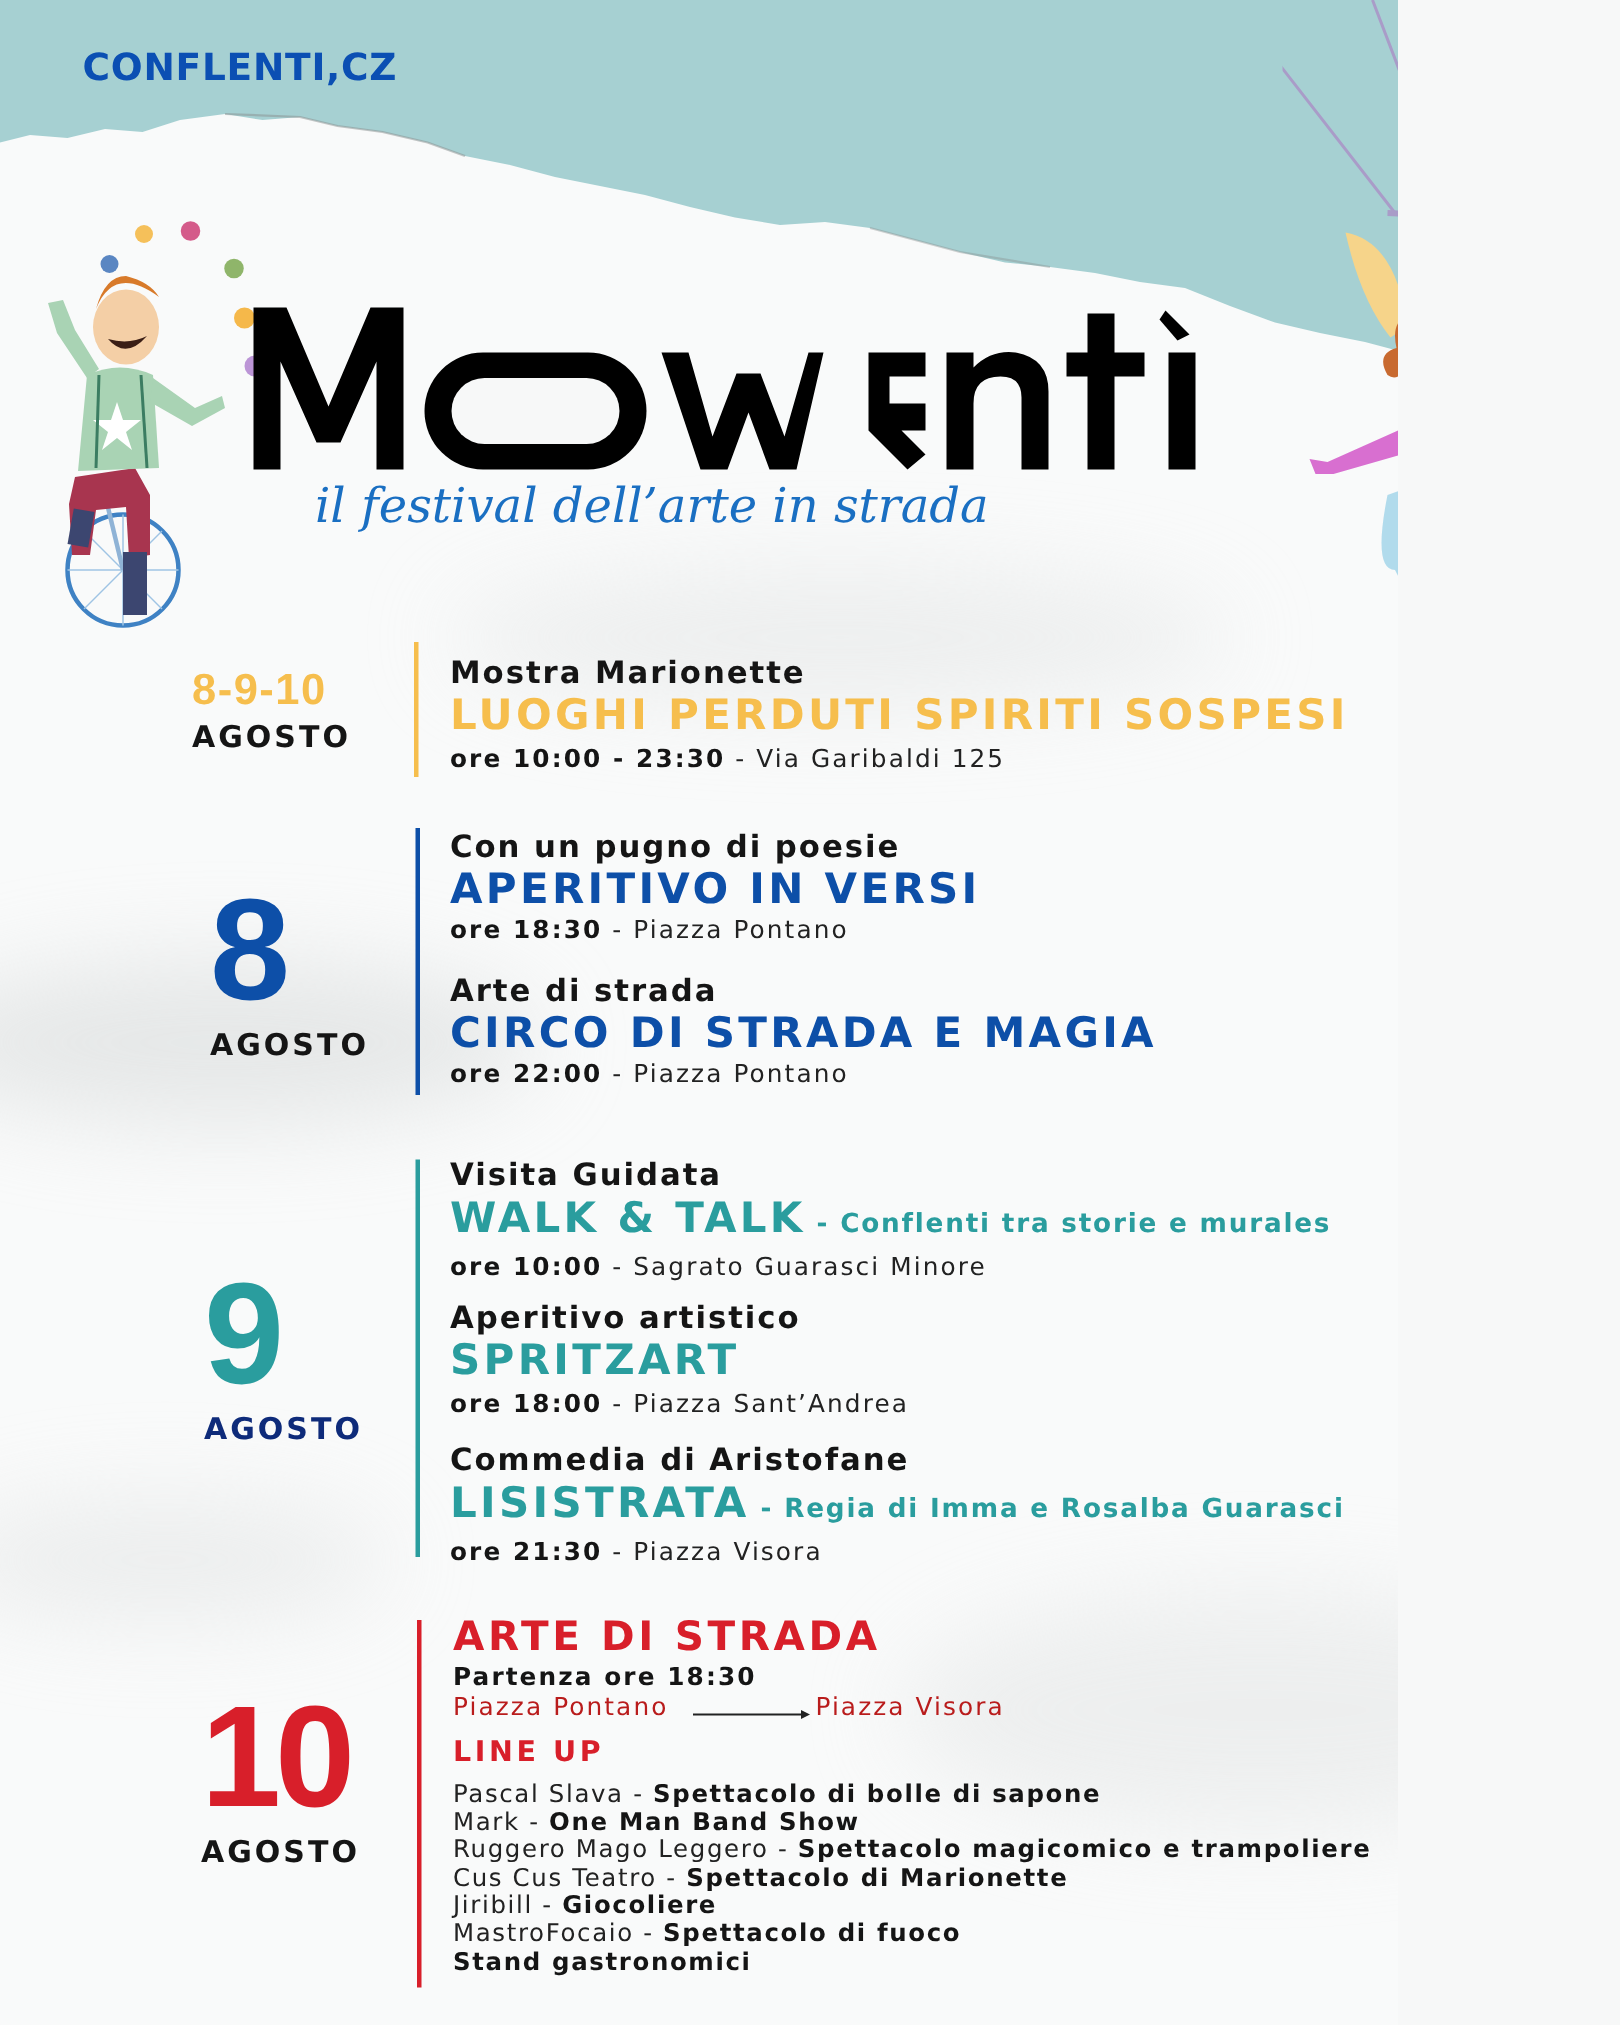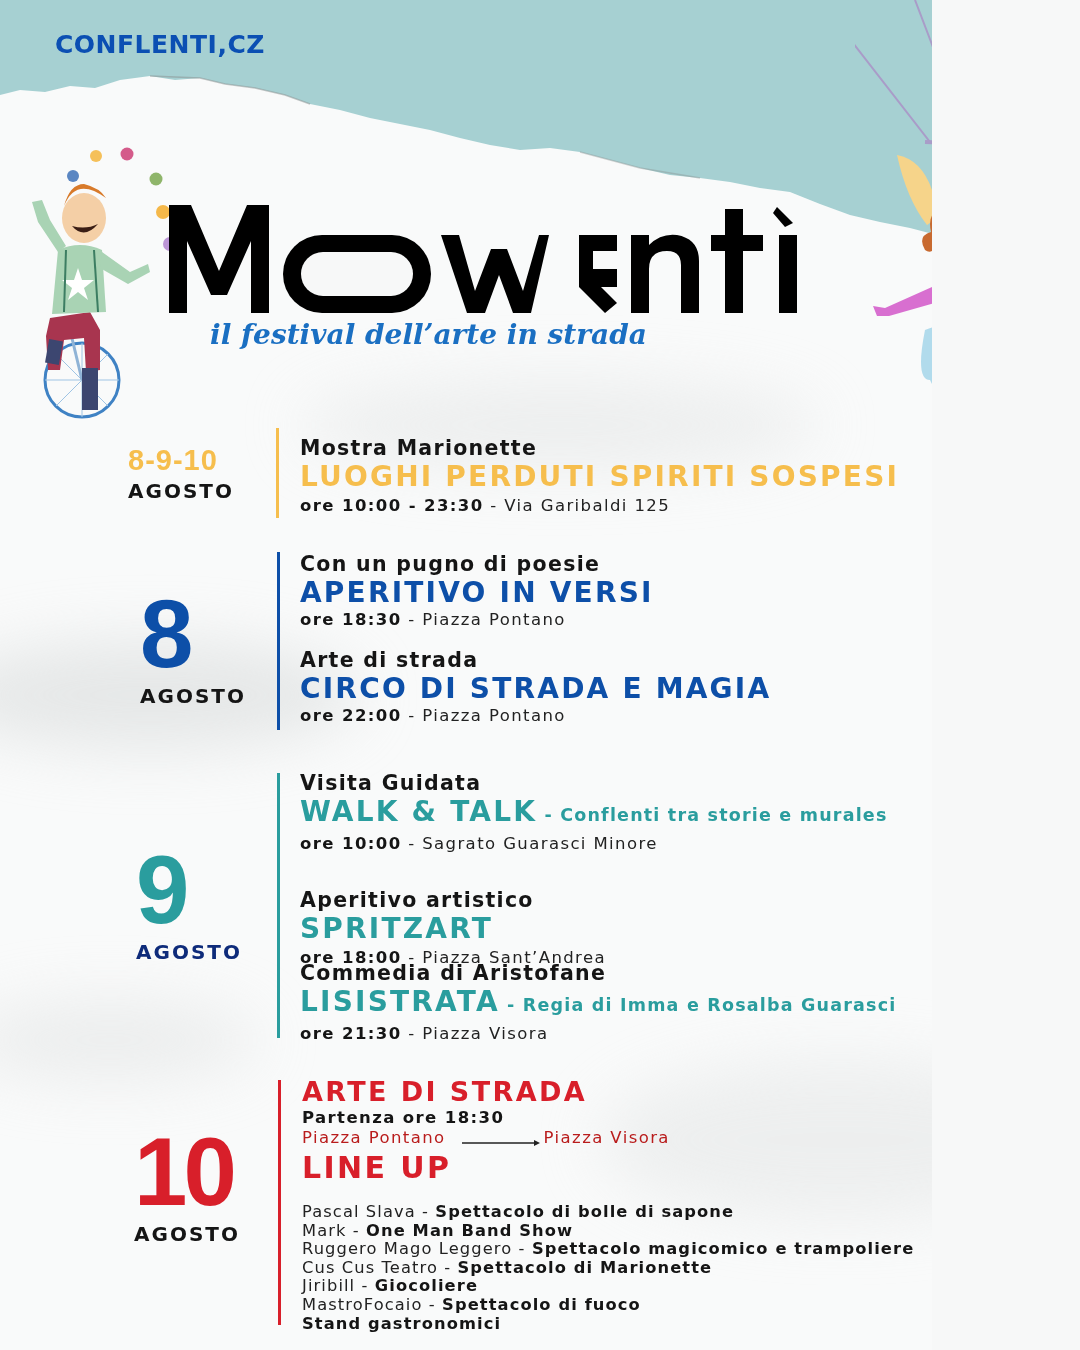--- a/index.html
+++ b/index.html
@@ -18,22 +18,22 @@
           font-size: 25px; color: #0b4fb3; letter-spacing: .5px; }
 
   .edition { position: absolute; left: 938px; top: 38px; height: 82px; width: 125px; }
   .edition .ed-label { position: absolute; left: 0; top: 80px; transform: rotate(-90deg); transform-origin: 0 0;
         font-family: "Liberation Sans", sans-serif; font-weight: bold; font-size: 17px; color: #1670c2; letter-spacing: .2px; width: 80px; }
   .edition .ed-num { position: absolute; left: 19px; top: -13px; font-family: "Liberation Sans", sans-serif; font-weight: bold;
         font-size: 96px; line-height: 96px; color: #1670c2; letter-spacing: -4px; transform: scaleX(0.98); }
 
   .title { position: absolute; left: 165px; top: 195px; width: 710px; height: 125px; }
   .title svg { width: 100%; height: 100%; }
-  .subtitle { position: absolute; left: 210px; top: 318px; font-family: "DejaVu Serif", serif; font-style: italic; font-weight: bold;
-       font-size: 28px; color: #1a6fc2; letter-spacing: 0px; white-space: nowrap; }
+  .subtitle { position: absolute; left: 210px; top: 318px; font-family: "DejaVu Serif", serif; font-style: italic; font-weight: normal;
+       font-size: 32px; color: #1a6fc2; letter-spacing: 0px; white-space: nowrap; }
 
   .juggler { position: absolute; left: 20px; top: 140px; width: 150px; height: 285px; }
   .acrobat { position: absolute; left: 855px; top: 0; width: 225px; height: 470px; }
   .logo { position: absolute; left: 972px; top: 1258px; width: 80px; height: 70px; }
 
   .section { position: absolute; left: 0; width: 1080px; }
   .date { position: absolute; font-family: "Liberation Sans", sans-serif; font-weight: bold; }
   .date .day { display: block; line-height: 1; }
   .date .month { display: block; font-family: "DejaVu Sans", sans-serif; font-weight: bold; font-size: 20px; letter-spacing: 2px; }
   .vline { position: absolute; width: 3px; }
@@ -203,21 +203,21 @@
     <div class="vline" style="left:277px;top:773px;height:265px;background:#2a9d9e;"></div>
     <div class="ev" style="top:771px;">
       <div class="cat">Visita Guidata</div>
       <div class="name c-teal">
         <span>WALK &amp; TALK</span><span class="extra"> - Conflenti tra storie e murales</span>
       </div>
       <div class="info" style="margin-top:2px;">
         <b>ore 10:00</b><span> - Sagrato Guarasci Minore</span>
       </div>
     </div>
-    <div class="ev" style="top:888px;">
+    <div class="ev" style="top:866px;">
       <div class="cat">Aperitivo artistico</div>
       <div class="name c-teal">SPRITZART</div>
       <div class="info" style="margin-top:2px;">
         <b>ore 18:00</b><span> - Piazza Sant’Andrea</span>
       </div>
     </div>
     <div class="ev" style="top:961px;">
       <div class="cat">Commedia di Aristofane</div>
       <div class="name c-teal">
         <span>LISISTRATA</span><span class="extra"> - Regia di Imma e Rosalba Guarasci</span>
@@ -240,22 +240,22 @@
       <div class="route">
         <span>Piazza Pontano</span>
         <span class="arrow">
           <svg width="78" height="10" viewBox="0 0 78 10">
               <line x1="0" y1="5" x2="72" y2="5" stroke="#222" stroke-width="1.3"></line>
               <polygon points="72,2 78,5 72,8" fill="#222"></polygon>
             </svg>
         </span>
         <span>Piazza Visora</span>
       </div>
-      <div class="name c-red" style="font-size:30px;letter-spacing:2.4px;line-height:30px;margin-top:6px;">LINE UP</div>
-      <div class="lineup" style="margin-top:20px;">
+      <div class="name c-red" style="font-size:19px;letter-spacing:2.4px;line-height:30px;margin-top:6px;">LINE UP</div>
+      <div class="lineup" style="margin-top:4px;">
         <div><span>Pascal Slava</span><span> - </span><b>Spettacolo di bolle di sapone</b></div>
         <div><span>Mark</span><span> - </span><b>One Man Band Show</b></div>
         <div><span>Ruggero Mago Leggero</span><span> - </span><b>Spettacolo magicomico e trampoliere</b></div>
         <div><span>Cus Cus Teatro</span><span> - </span><b>Spettacolo di Marionette</b></div>
         <div><span>Jiribill</span><span> - </span><b>Giocoliere</b></div>
         <div><span>MastroFocaio</span><span> - </span><b>Spettacolo di fuoco</b></div>
         <div><b>Stand gastronomici</b></div>
       </div>
     </div>
   </div>

